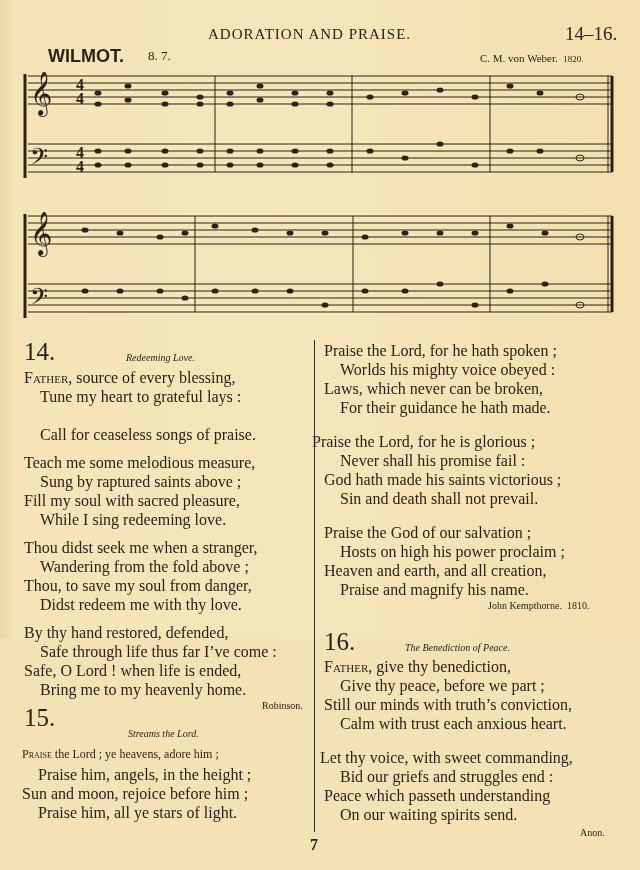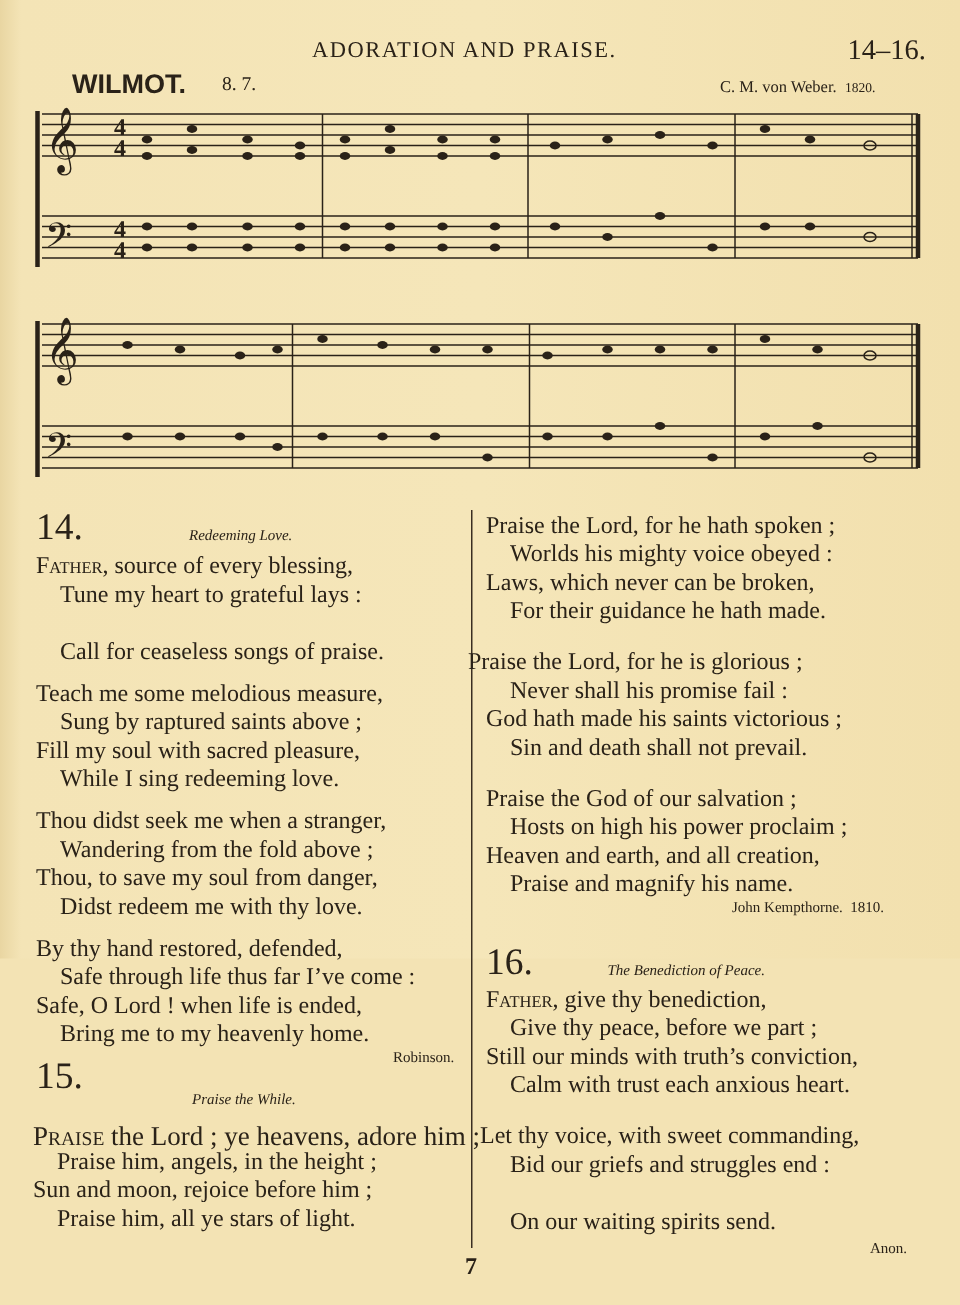--- a/index.html
+++ b/index.html
@@ -182,22 +182,22 @@
   <span class="line ind" style="left:24px;top:558px">Wandering from the fold above ;</span>
   <span class="line" style="left:24px;top:577px">Thou, to save my soul from danger,</span>
   <span class="line ind" style="left:24px;top:596px">Didst redeem me with thy love.</span>
   <span class="line" style="left:24px;top:624px">By thy hand restored, defended,</span>
   <span class="line ind" style="left:24px;top:643px">Safe through life thus far I’ve come :</span>
   <span class="line" style="left:24px;top:662px">Safe, O Lord ! when life is ended,</span>
   <span class="line ind" style="left:24px;top:681px">Bring me to my heavenly home.</span>
   <span class="attr" style="left:262px;top:700px">Robinson.</span>
 
   <span class="hnum" style="left:24px;top:704px">15.</span>
-  <span class="htitle" style="left:128px;top:728px">Praise the While.</span>
-  <span class="line" style="left:22px;top:747px;font-size:18px"><span class="sc">Praise</span><span> the Lord ; ye heavens, adore him ;</span></span>
+  <span class="htitle" style="left:128px;top:728px">Streams the Lord.</span>
+  <span class="line" style="left:22px;top:747px;font-size:12px"><span class="sc">Praise</span><span> the Lord ; ye heavens, adore him ;</span></span>
   <span class="line ind" style="left:22px;top:766px">Praise him, angels, in the height ;</span>
   <span class="line" style="left:22px;top:785px">Sun and moon, rejoice before him ;</span>
   <span class="line ind" style="left:22px;top:804px">Praise him, all ye stars of light.</span>
 
   <div class="divider"></div>
 
   <span class="line" style="left:324px;top:342px">Praise the Lord, for he hath spoken ;</span>
   <span class="line ind" style="left:324px;top:361px">Worlds his mighty voice obeyed :</span>
   <span class="line" style="left:324px;top:380px">Laws, which never can be broken,</span>
   <span class="line ind" style="left:324px;top:399px">For their guidance he hath made.</span>
@@ -212,17 +212,18 @@
   <span class="attr" style="left:488px;top:600px"><span>John Kempthorne.</span>&nbsp;&nbsp;<span>1810.</span></span>
 
   <span class="hnum" style="left:324px;top:628px">16.</span>
   <span class="htitle" style="left:405px;top:642px">The Benediction of Peace.</span>
   <span class="line" style="left:324px;top:658px"><span class="sc">Father</span><span>, give thy benediction,</span></span>
   <span class="line ind" style="left:324px;top:677px">Give thy peace, before we part ;</span>
   <span class="line" style="left:324px;top:696px">Still our minds with truth’s conviction,</span>
   <span class="line ind" style="left:324px;top:715px">Calm with trust each anxious heart.</span>
   <span class="line" style="left:320px;top:749px">Let thy voice, with sweet commanding,</span>
   <span class="line ind" style="left:324px;top:768px">Bid our griefs and struggles end :</span>
+  <span class="line" style="left:324px;top:787px">Peace which passeth understanding</span>
   <span class="line ind" style="left:324px;top:806px">On our waiting spirits send.</span>
   <span class="attr" style="left:580px;top:827px">Anon.</span>
 
   <span class="pgnum">7</span>
 </div>
 
 </body></html>

